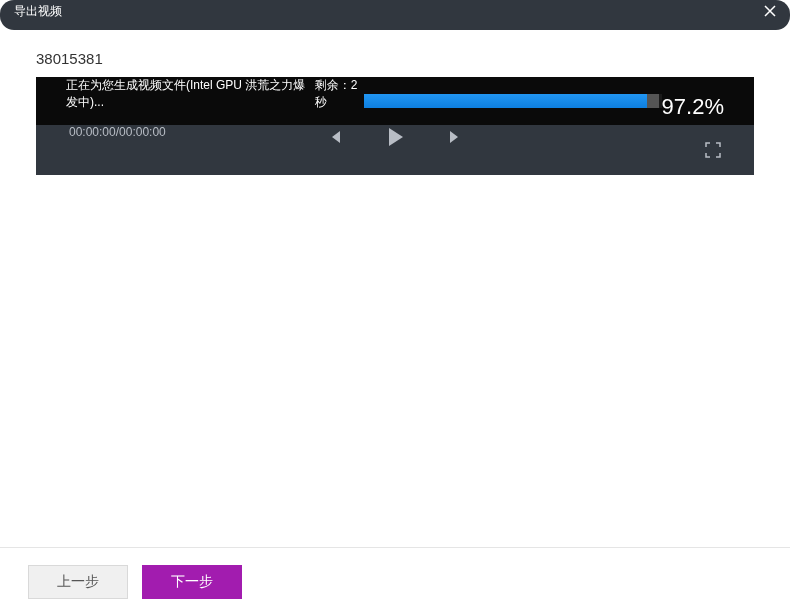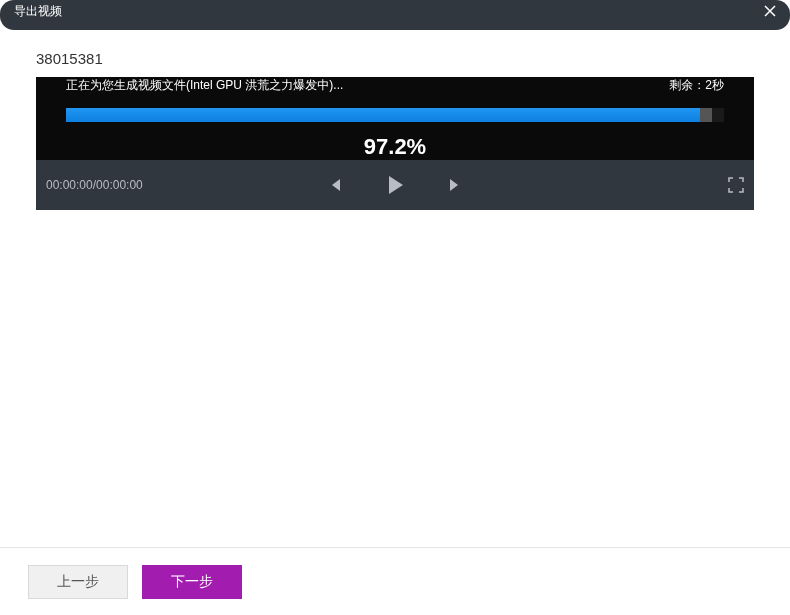--- a/index.html
+++ b/index.html
@@ -46,21 +46,21 @@
     .video-area {
       width: 718px;
       background: #0a0a0a;
       display: flex;
       flex-direction: column;
     }
     .video-canvas {
       flex: 1;
       height: 378px;
       display: flex;
-      flex-direction: column;
+      flex-direction: row;
       align-items: center;
       justify-content: center;
       padding: 0 30px;
     }
     .status-row {
       width: 100%;
       display: flex;
       justify-content: space-between;
       color: #fff;
       font-size: 12px;
@@ -81,29 +81,28 @@
       top: 0;
       height: 14px;
       width: 12px;
       background: #555;
       left: 97.2%;
       margin-left: -6px;
     }
     .progress-pct {
       color: #fff;
       font-size: 22px;
-      font-weight: bold;
+      font-weight: normal;
       margin-top: 12px;
     }
     .controls {
       height: 50px;
       background: #31373f;
       display: flex;
-      align-items: center;
-      padding: 0 10px;
+      padding: 0 33px;
       position: relative;
       gap: 20px;
     }
     .time-display {
       color: #b8bdc5;
       font-size: 12px;
     }
     .center-controls {
       position: absolute;
       left: 50%;

